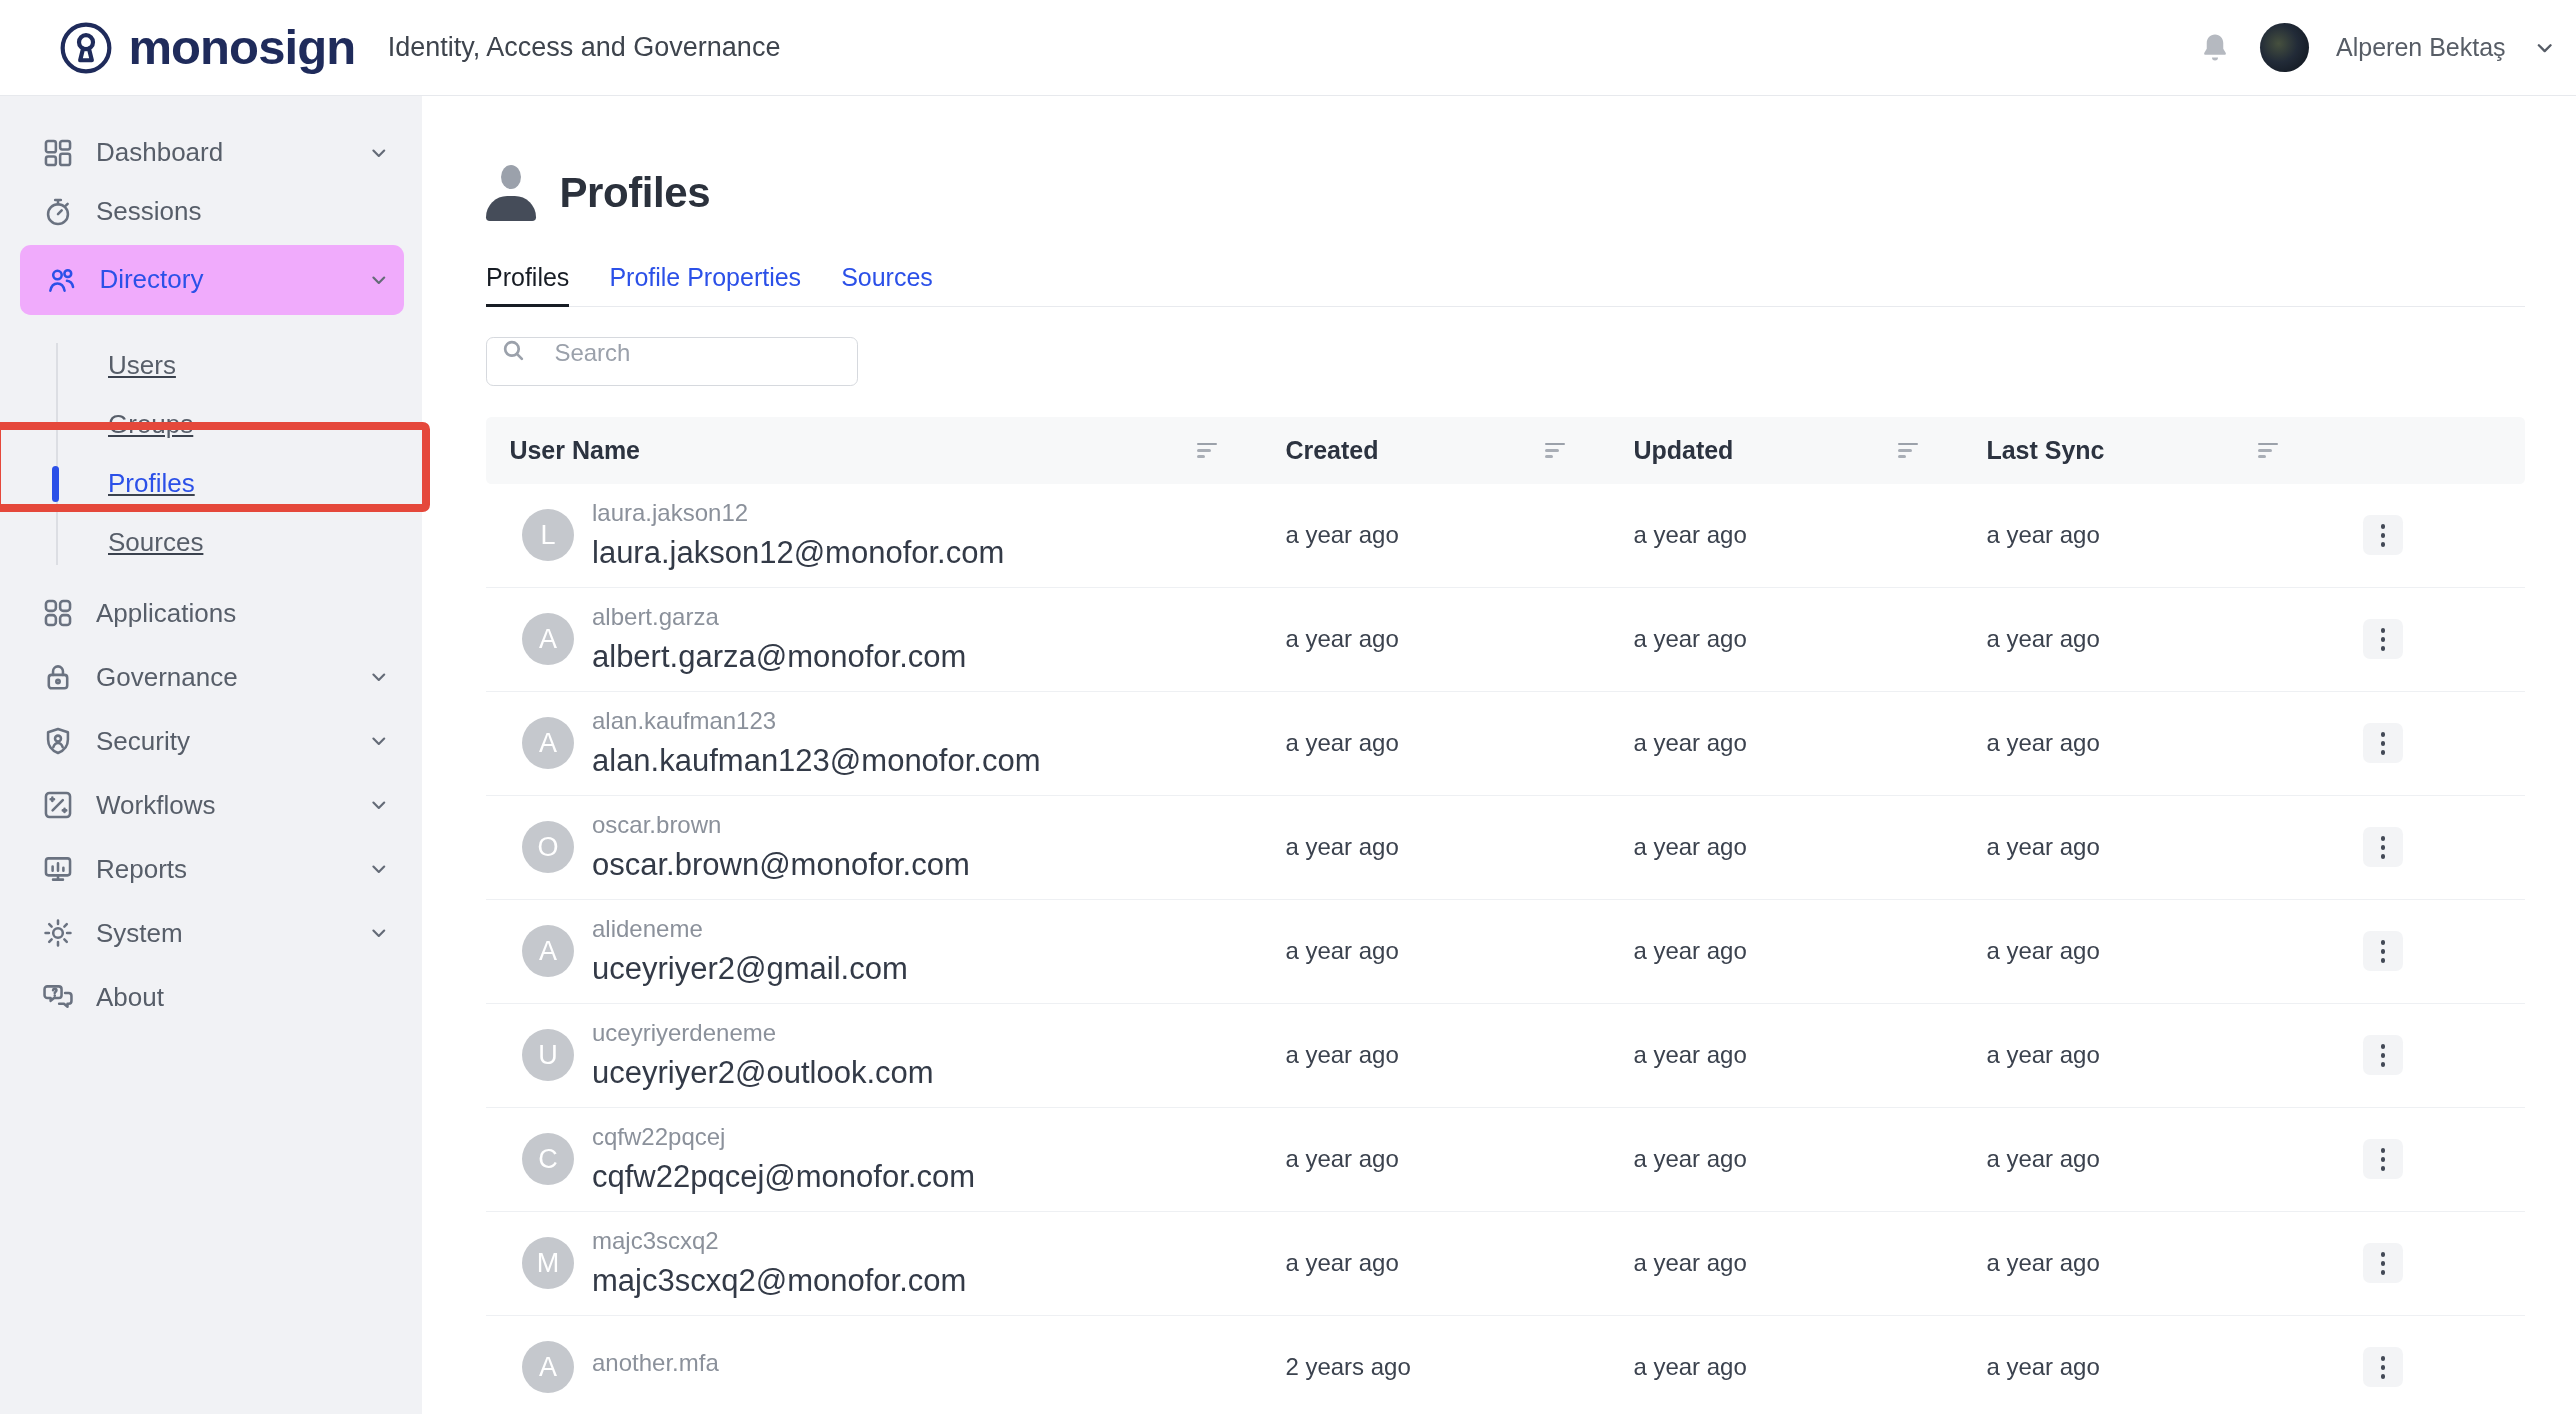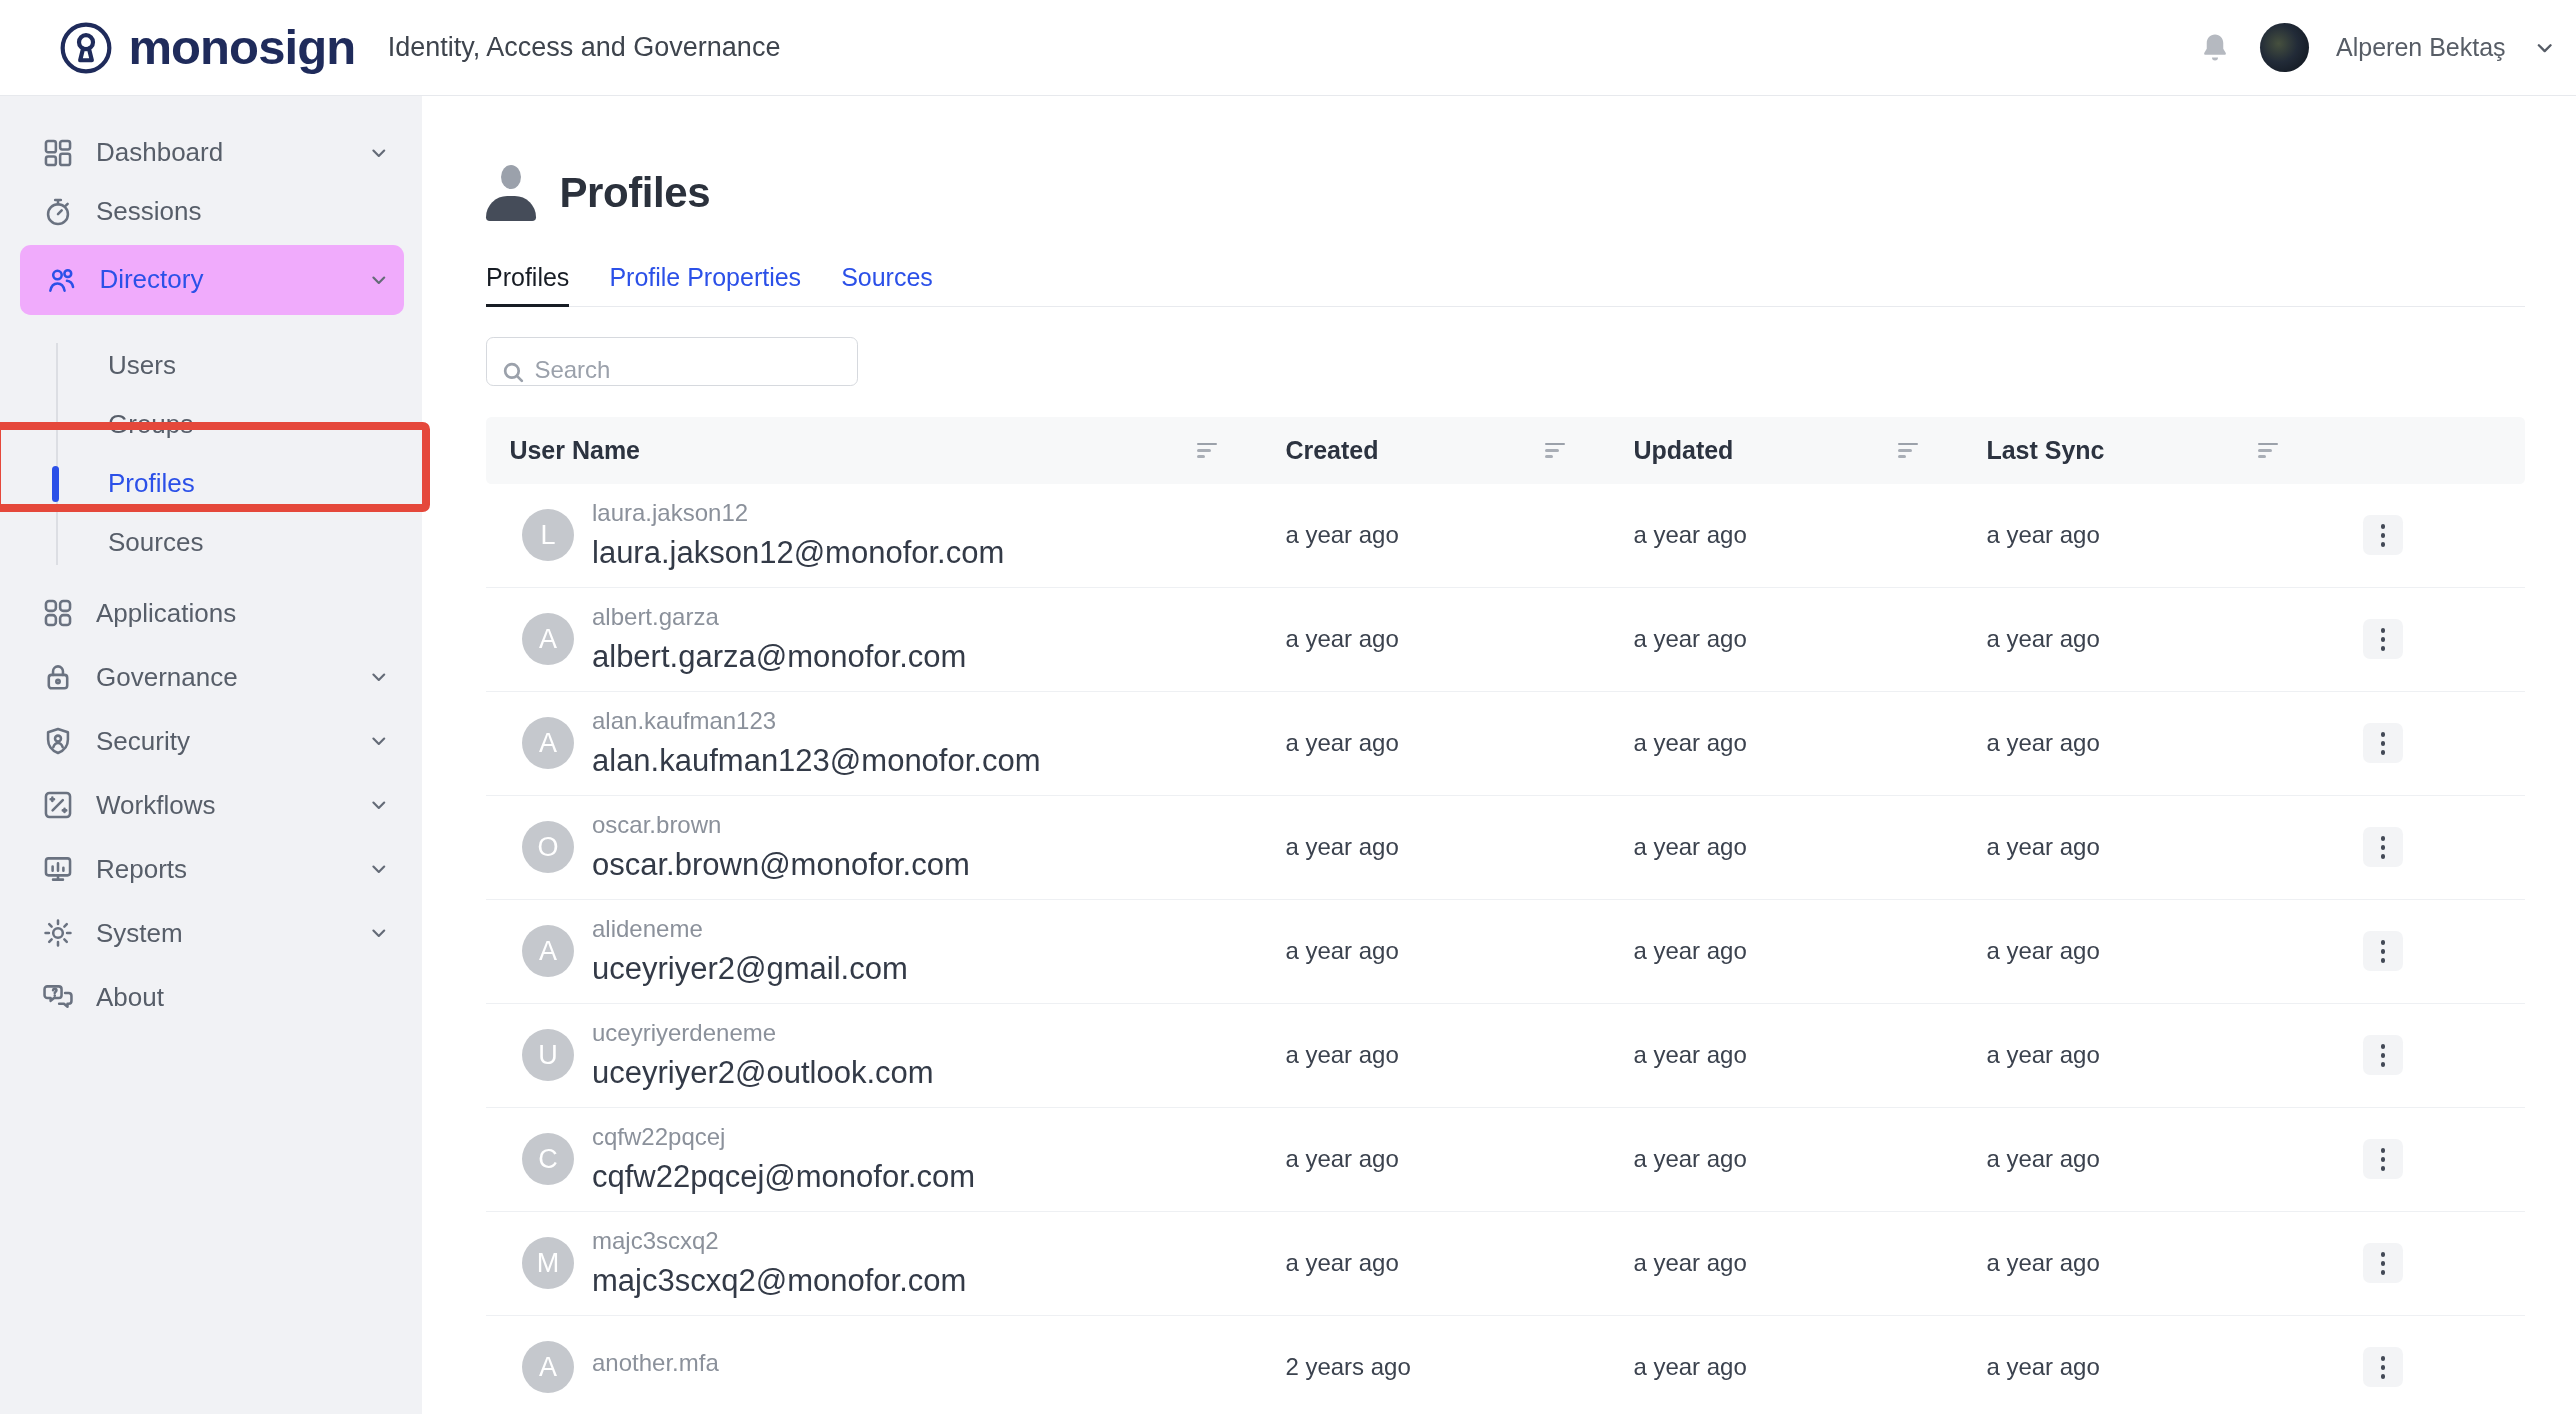--- a/index.html
+++ b/index.html
@@ -37,21 +37,21 @@
   }
   .sub-list ~ .nav-item { height:64px; }
   .nav-item .icon { width:36px; height:36px; margin-right:20px; color:#6a7280; display:flex; align-items:center; justify-content:center; }
   .nav-item .label { flex:1; }
   .nav-item .chev { color:#646b77; display:flex; }
   .nav-item.active {
     height:70px; margin:3.6px 18px 3.6px 20px; padding:0 14.4px 0 23.4px;
     background:#f0abfc; border-radius:10.8px; color:#2b50e8;
   }
   .nav-item.active .icon { color:#2b50e8; }
-  .sub-list { position:relative; margin:21.6px 0 9px; }
+  .sub-list { position:relative; margin:21.6px 0 9px;text-decoration:underline; }
   .sub-list::before {
     content:''; position:absolute; left:56px; top:7.2px; bottom:7.2px; width:1.8px; background:#dcdee3;
   }
   .sub-item {
     height:59px; display:flex; align-items:center; padding-left:108px;
     font-size:26px; color:#575e69; position:relative; cursor:pointer;
   }
   .sub-item.active { color:#2b50e8; }
   .active-bar { position:absolute; left:52px; top:11.7px; width:7.2px; height:36px; border-radius:3.6px; background:#2b50e8; }
 
@@ -68,21 +68,21 @@
   .person-icon .head { position:absolute; top:0; left:15.3px; width:20px; height:24px; border-radius:50%; background:#9ba1ab; }
   .person-icon .torso { position:absolute; bottom:0; left:0; width:50px; height:25px; background:#454c59; border-radius:25px 25px 4.5px 4.5px; }
   .page-title { margin:0; font-size:42px; font-weight:700; color:#2b313c; letter-spacing:-0.4px; }
 
   .tabs { margin-top:40px; display:flex; gap:40px; border-bottom:0.9px solid #e8eaee; width:2039px; }
   .tab { font-size:25px; line-height:31px; padding-bottom:10.8px; color:#2b50e8; border-bottom:3.6px solid transparent; margin-bottom:-0.9px; cursor:pointer; }
   .tab.active { color:#171c24; border-bottom-color:#171c24; }
 
   .search-box {
     margin-top:30px; width:372px; height:49px; border:0.9px solid #d6d9de; border-radius:7.2px;
-    display:flex; align-items:flex-end; padding:0 14.4px; gap:6px; background:#fff;
+    display:flex; align-items:flex-start; padding:0 14.4px; gap:26px; background:#fff;
   }
   .search-box svg { flex:0 0 auto; color:#9ba1ab; }
   .search-box input {
     border:none; outline:none; background:transparent; width:100%;
     font-size:24px; color:#333a47; font-family:"Liberation Sans", sans-serif;
   }
   .search-box input::placeholder { color:#9ba1ab; }
 
   .table { width:2039px; margin-top:31px; }
   .thead {

